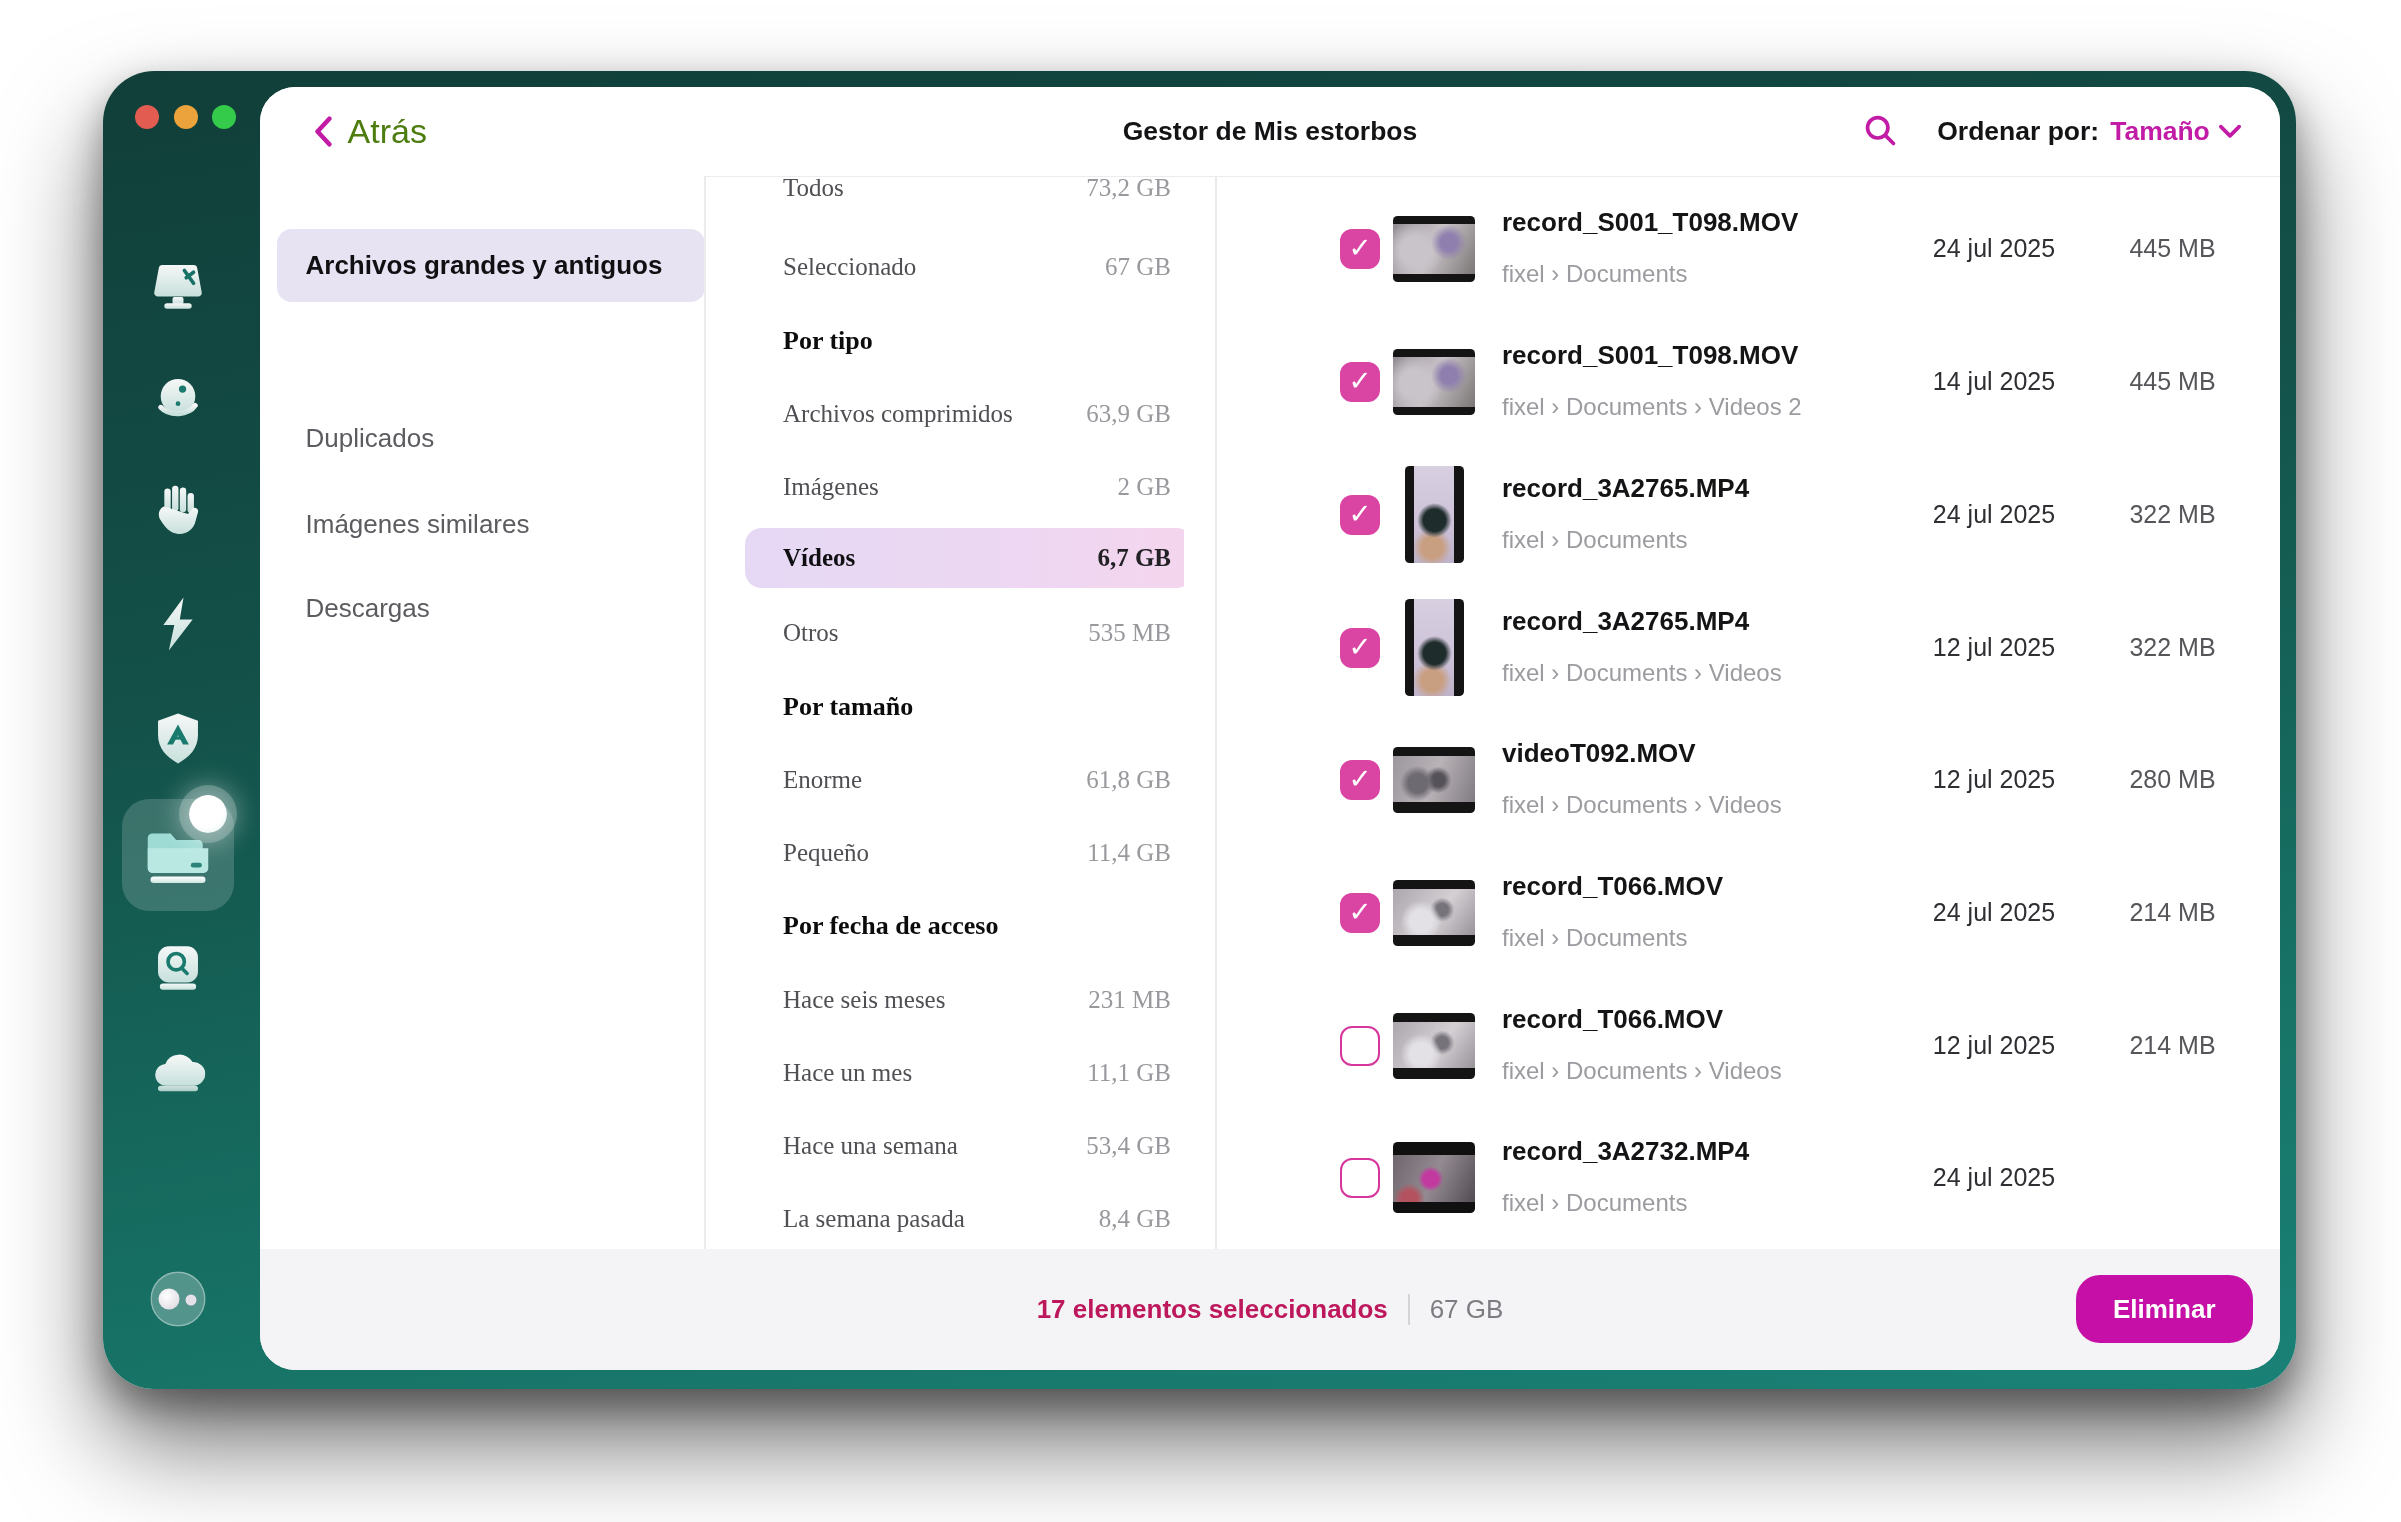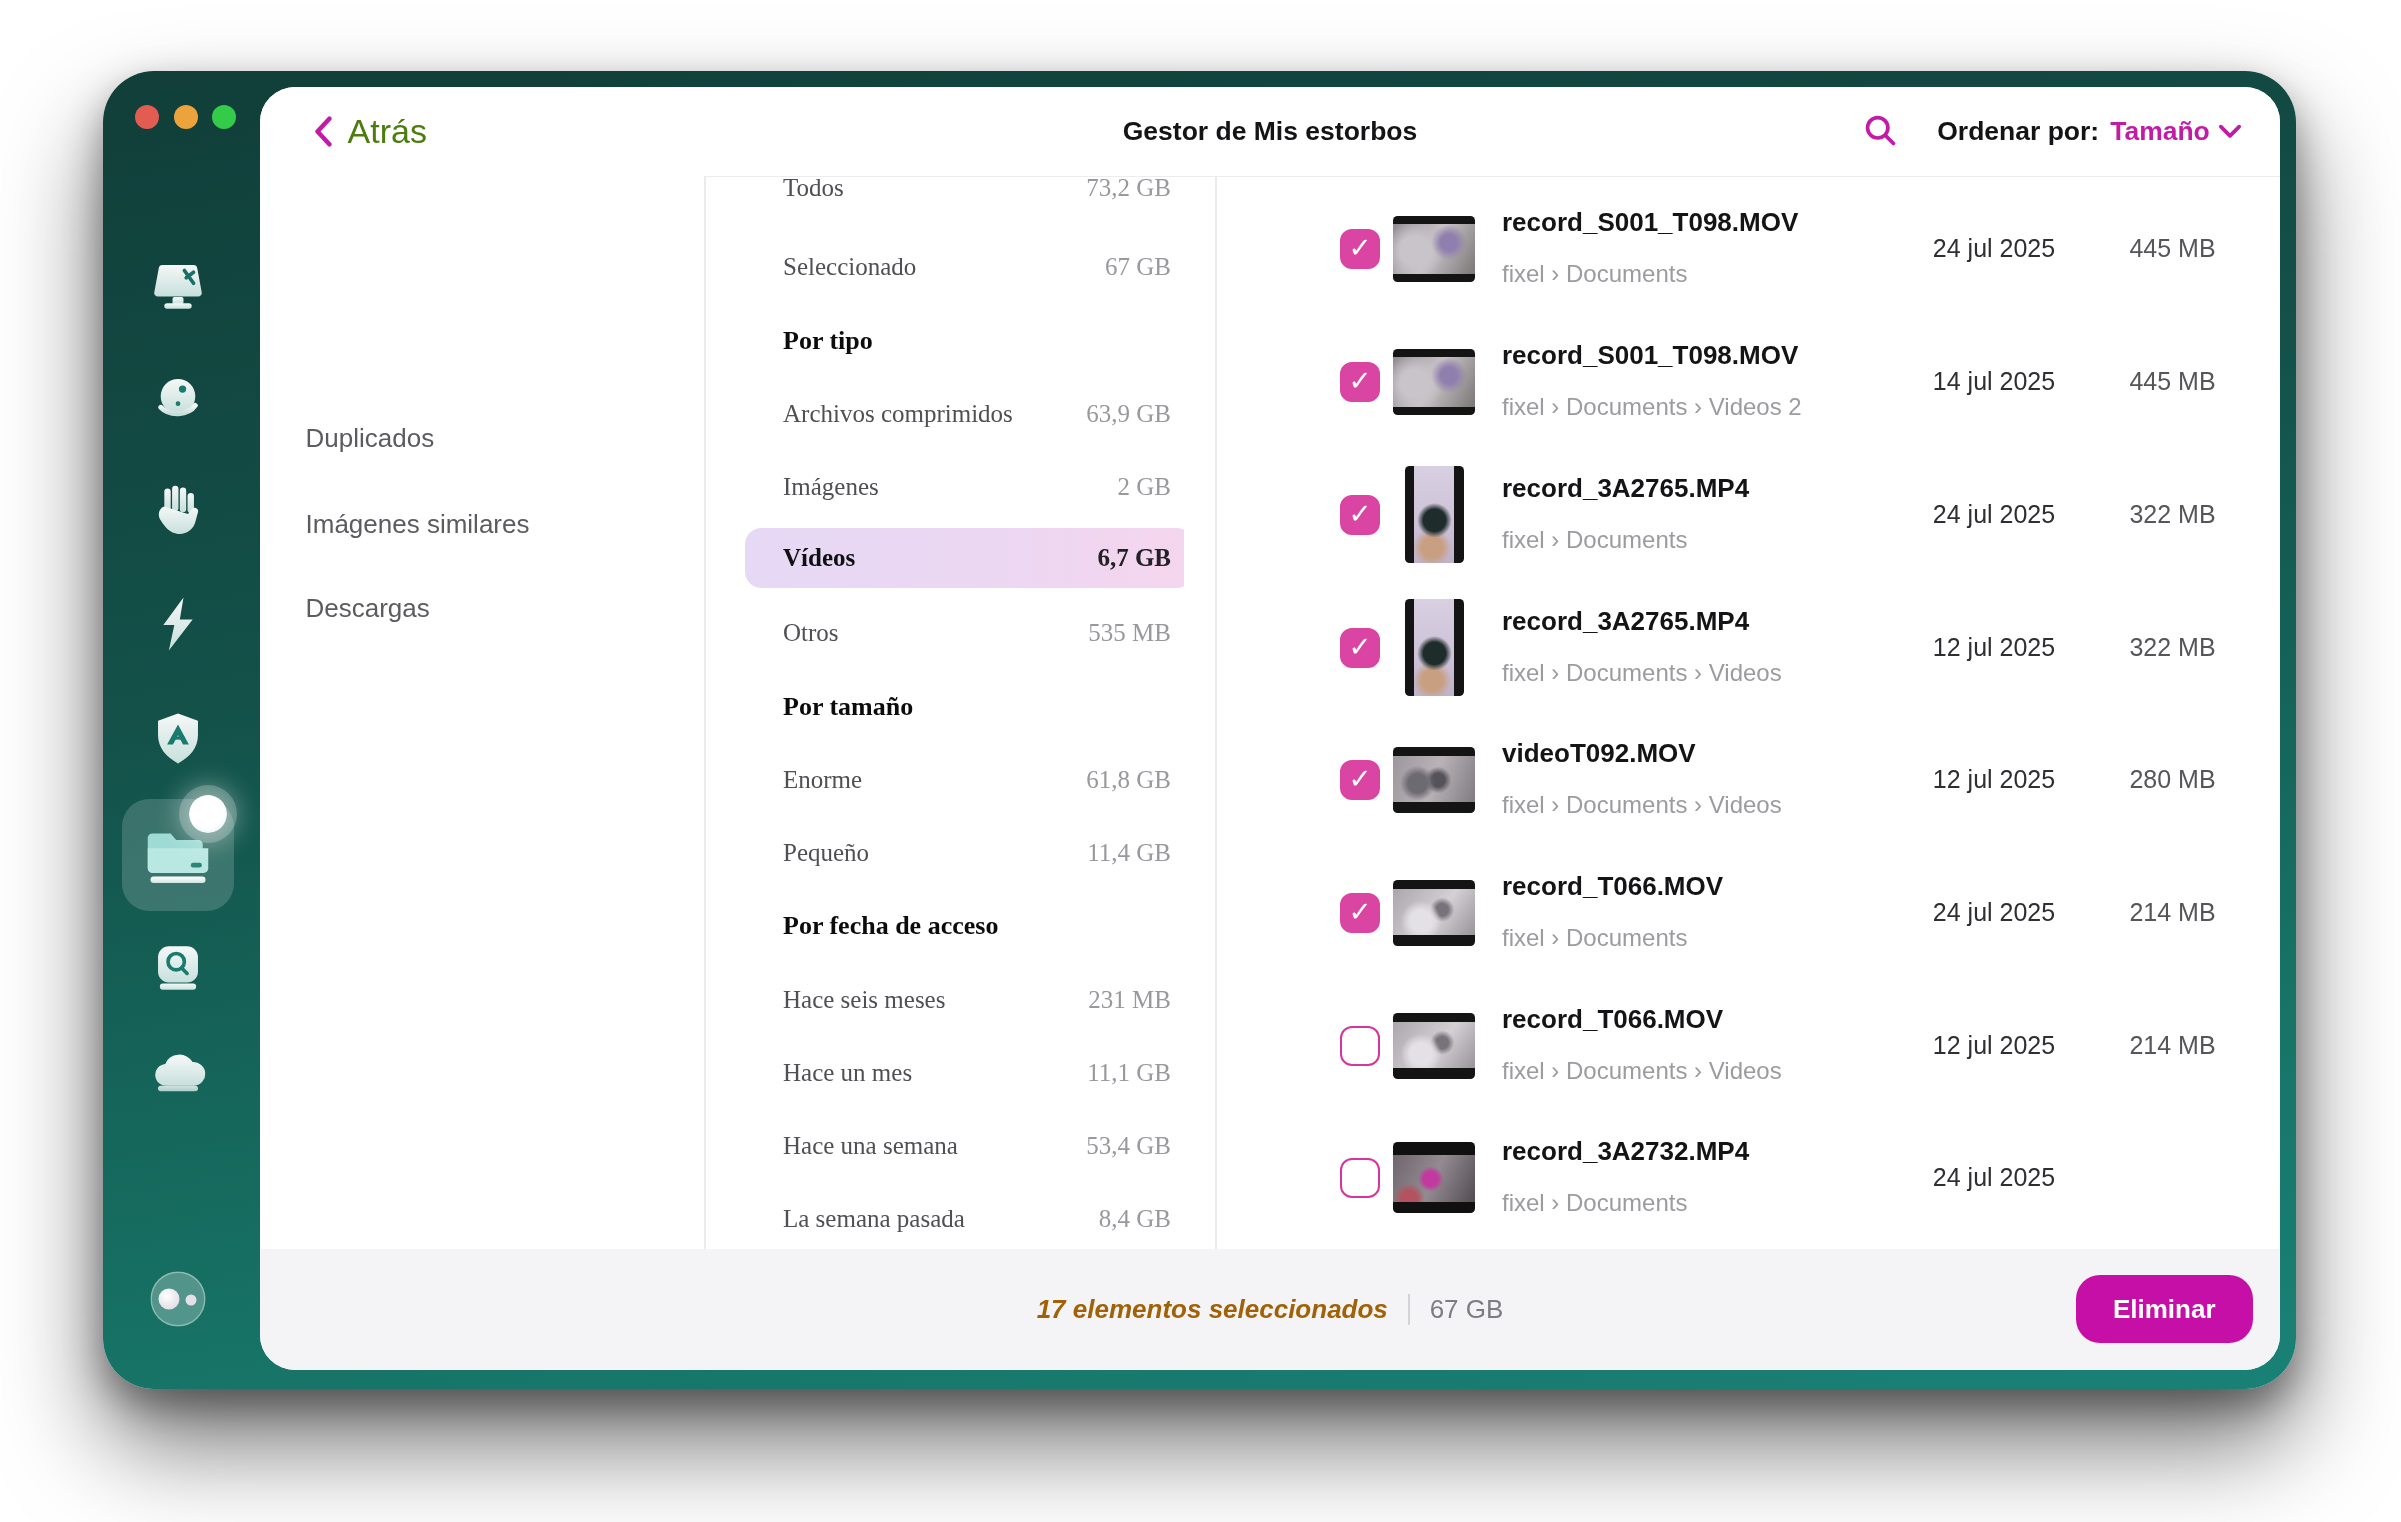--- a/index.html
+++ b/index.html
@@ -116,21 +116,21 @@
   .file-path { position:absolute; left:286px; top:77px; font-size:24px; color:#9b9ba0; }
   .file-date { position:absolute; left:668px; top:0; width:220px; height:132px; display:flex;
                align-items:center; justify-content:center; font-size:25px; color:#2f2f33; }
   .file-size { position:absolute; left:865px; top:0; width:183px; height:132px; display:flex;
                align-items:center; justify-content:center; font-size:25px; color:#55555a; }
 
   
   .footer { position:absolute; left:0; bottom:0; width:100%; height:121px; background:#f4f4f6;
             display:flex; align-items:center; justify-content:center; }
   .footer-info { display:flex; align-items:center; gap:20px; }
-  .sel-text { font-size:26px; font-weight:600; color:#a16207;font-style:italic; }
+  .sel-text { font-size:26px; font-weight:600; color:#be185d; }
   .sel-sep { width:1.8px; height:31px; background:#d3d3d8; }
   .sel-size { font-size:26px; color:#7c7c82; }
   .delete-btn { position:absolute; right:27.5px; top:26.5px; height:68px; padding:0 37px; border:none;
                 border-radius:24px; background:#c50fa6; color:#fff; font-size:26px; font-weight:600;
                 font-family:inherit; cursor:pointer; display:flex; align-items:center; }
 </style>
 </head>
 <body>
 
 <div class="canvas">
@@ -225,20 +225,23 @@
             <span>Tamaño</span>
             <svg width="24" height="16.5" viewBox="0 0 26 18">
               <path d="M3 4 L13 14 L23 4" stroke="#c21ba6" stroke-width="4" fill="none" stroke-linecap="round" stroke-linejoin="round"></path>
             </svg>
           </span>
         </div>
       </div>
       <div class="hdr-divider"></div>
 
       <div class="nav">
+        <div class="nav-item selected" style="top:52px">
+            <span>Archivos grandes y antiguos</span>
+          </div>
         <div class="nav-item" style="top:225px">
             <span>Duplicados</span>
           </div>
         <div class="nav-item" style="top:311px">
             <span>Imágenes similares</span>
           </div>
         <div class="nav-item" style="top:395px">
             <span>Descargas</span>
           </div>
       </div>

